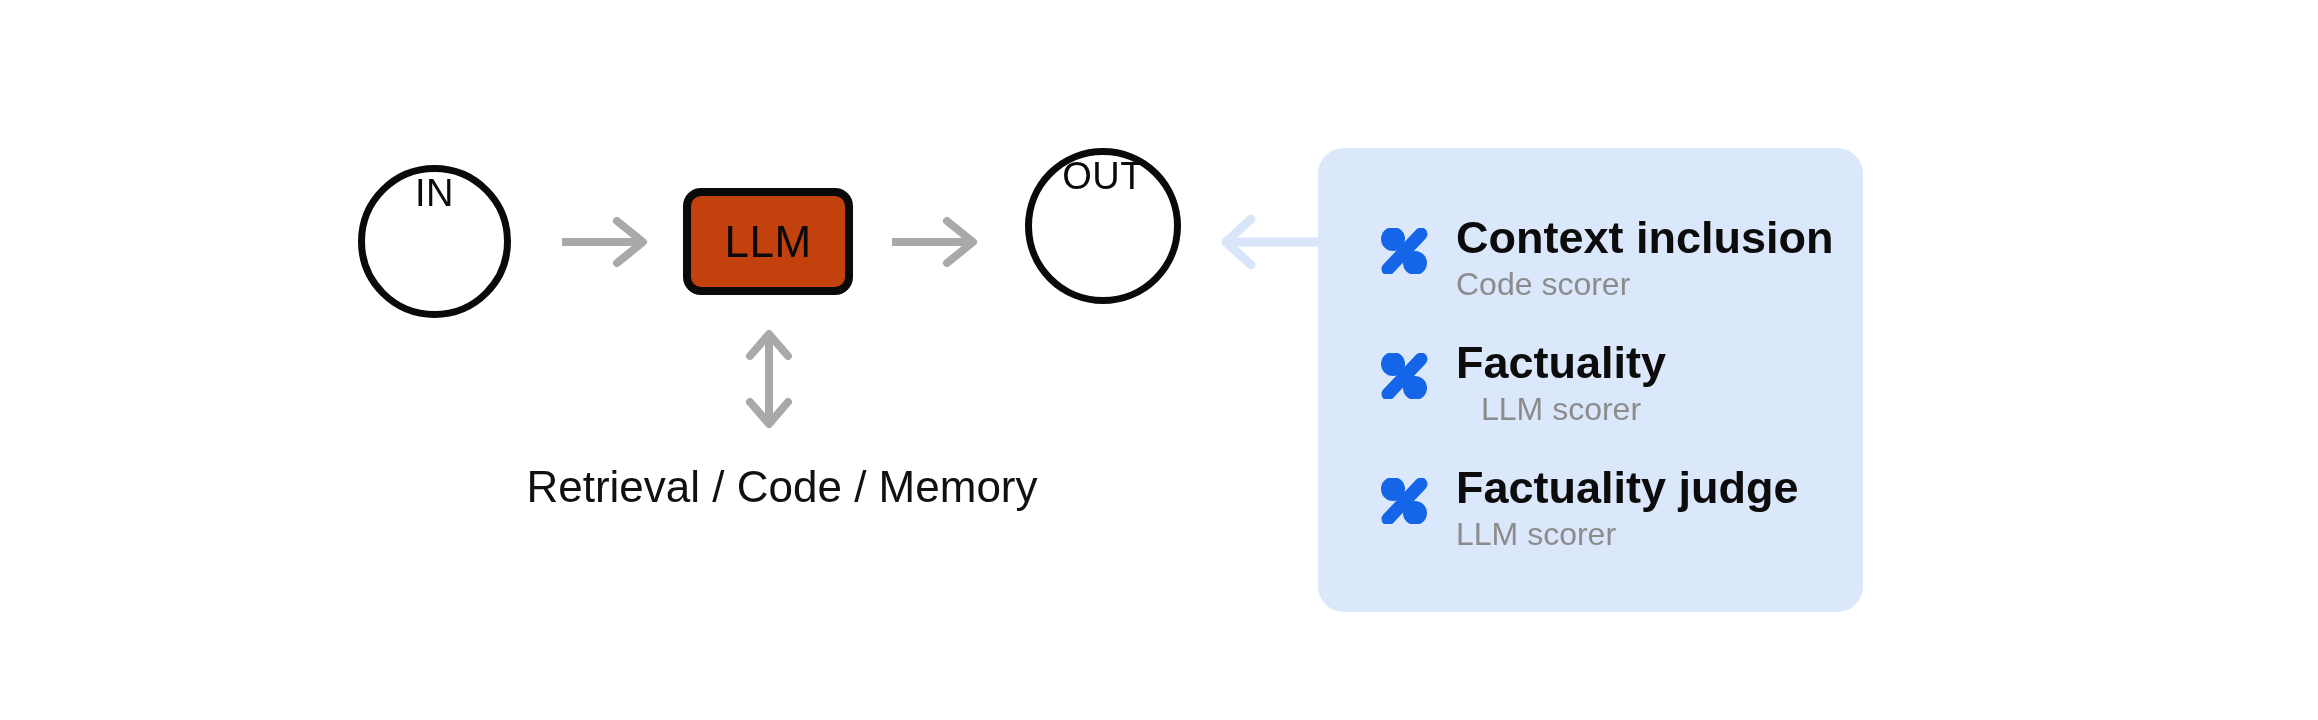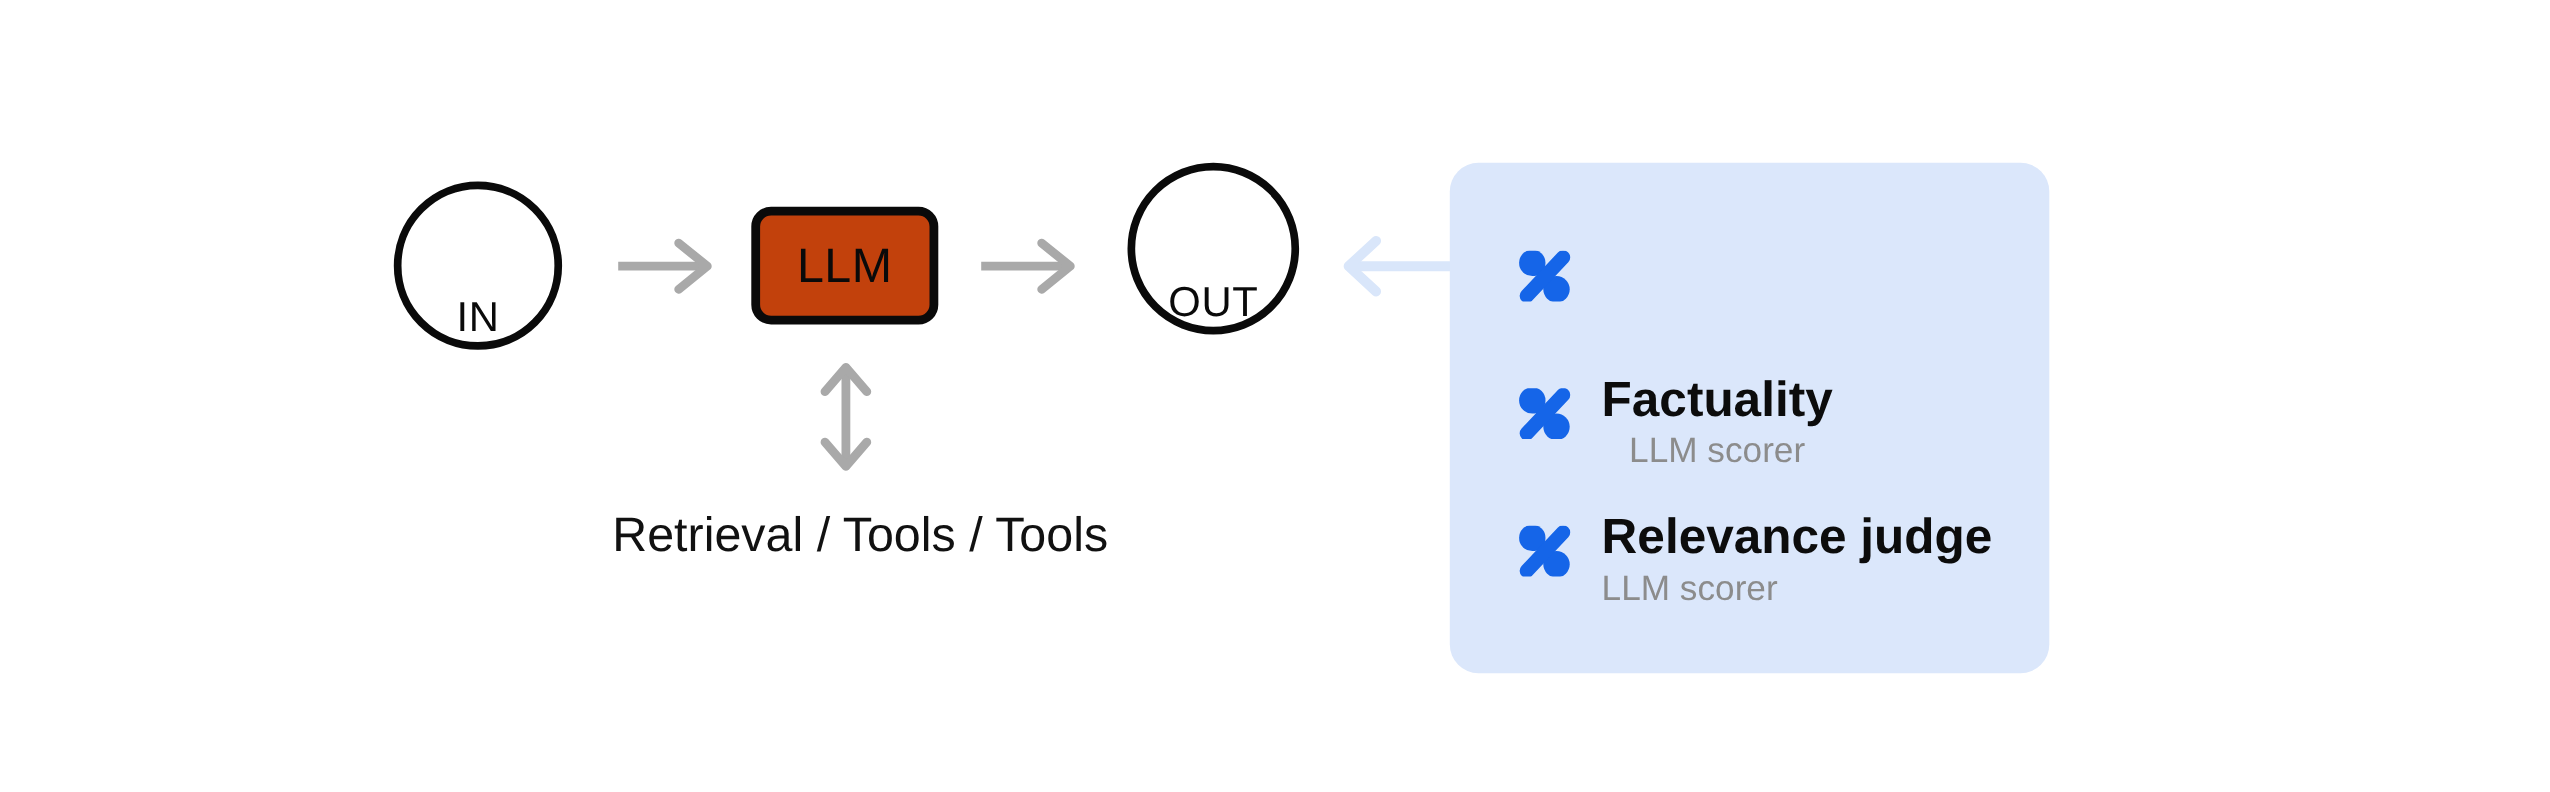--- a/index.html
+++ b/index.html
@@ -20,21 +20,21 @@
     inset: 0;
   }
   
   .node-circle {
     position: absolute;
     box-sizing: border-box;
     border: 7px solid #0a0a0a;
     border-radius: 50%;
     background: #ffffff;
     display: flex;
-    align-items: flex-end;
+    align-items: flex-start;
     justify-content: center;
     font-size: 38px;
     font-weight: 500;
     letter-spacing: 0.5px;
   }
   .node-in  { left: 358px; top: 165px; width: 153px; height: 153px; }
   .node-out { left: 1025px; top: 148px; width: 156px; height: 156px; }
   .node-rect {
     position: absolute;
     left: 683px; top: 188px;
@@ -135,35 +135,39 @@
   <div class="node-circle node-out">
     <span>OUT</span>
   </div>
 
   <svg class="arrow arrow-vert" width="48" height="102" viewBox="0 0 48 102" aria-hidden="true">
     <line x1="24" y1="8" x2="24" y2="94" stroke="#a9a9a9" stroke-width="8"></line>
     <polyline points="5,28 24,6 43,28" fill="none" stroke="#a9a9a9" stroke-width="8" stroke-linecap="round" stroke-linejoin="round"></polyline>
     <polyline points="5,74 24,96 43,74" fill="none" stroke="#a9a9a9" stroke-width="8" stroke-linecap="round" stroke-linejoin="round"></polyline>
   </svg>
 
-  <div class="context-label">Retrieval / Tools / Tools</div>
+  <div class="context-label">Retrieval / Code / Memory</div>
 
   <svg class="arrow arrow-eval" width="106" height="56" viewBox="0 0 106 56" aria-hidden="true">
     <line x1="9" y1="28" x2="106" y2="28" stroke="#d9e6fa" stroke-width="9"></line>
     <polyline points="33,5 8,28 33,51" fill="none" stroke="#d9e6fa" stroke-width="9" stroke-linecap="round" stroke-linejoin="round"></polyline>
   </svg>
 
   <div class="scorer-panel">
 
     <div class="scorer-item i0">
       <svg class="scorer-icon" viewBox="0 0 48 46" aria-hidden="true">
         <circle cx="13" cy="11" r="12" fill="#1565e8"></circle>
         <circle cx="35" cy="35" r="12" fill="#1565e8"></circle>
         <line x1="8" y1="41" x2="41" y2="6" stroke="#1565e8" stroke-width="13" stroke-linecap="round"></line>
       </svg>
+      <span class="scorer-text">
+        <span class="scorer-title">Context inclusion</span>
+        <span class="scorer-subtitle">Code scorer</span>
+      </span>
     </div>
 
     <div class="scorer-item i1">
       <svg class="scorer-icon" viewBox="0 0 48 46" aria-hidden="true">
         <circle cx="13" cy="11" r="12" fill="#1565e8"></circle>
         <circle cx="35" cy="35" r="12" fill="#1565e8"></circle>
         <line x1="8" y1="41" x2="41" y2="6" stroke="#1565e8" stroke-width="13" stroke-linecap="round"></line>
       </svg>
       <span class="scorer-text">
         <span class="scorer-title">Factuality</span>
@@ -171,19 +175,19 @@
       </span>
     </div>
 
     <div class="scorer-item i2">
       <svg class="scorer-icon" viewBox="0 0 48 46" aria-hidden="true">
         <circle cx="13" cy="11" r="12" fill="#1565e8"></circle>
         <circle cx="35" cy="35" r="12" fill="#1565e8"></circle>
         <line x1="8" y1="41" x2="41" y2="6" stroke="#1565e8" stroke-width="13" stroke-linecap="round"></line>
       </svg>
       <span class="scorer-text">
-        <span class="scorer-title">Relevance judge</span>
+        <span class="scorer-title">Factuality judge</span>
         <span class="scorer-subtitle">LLM scorer</span>
       </span>
     </div>
 
   </div>
 </div>
 
 </body></html>

